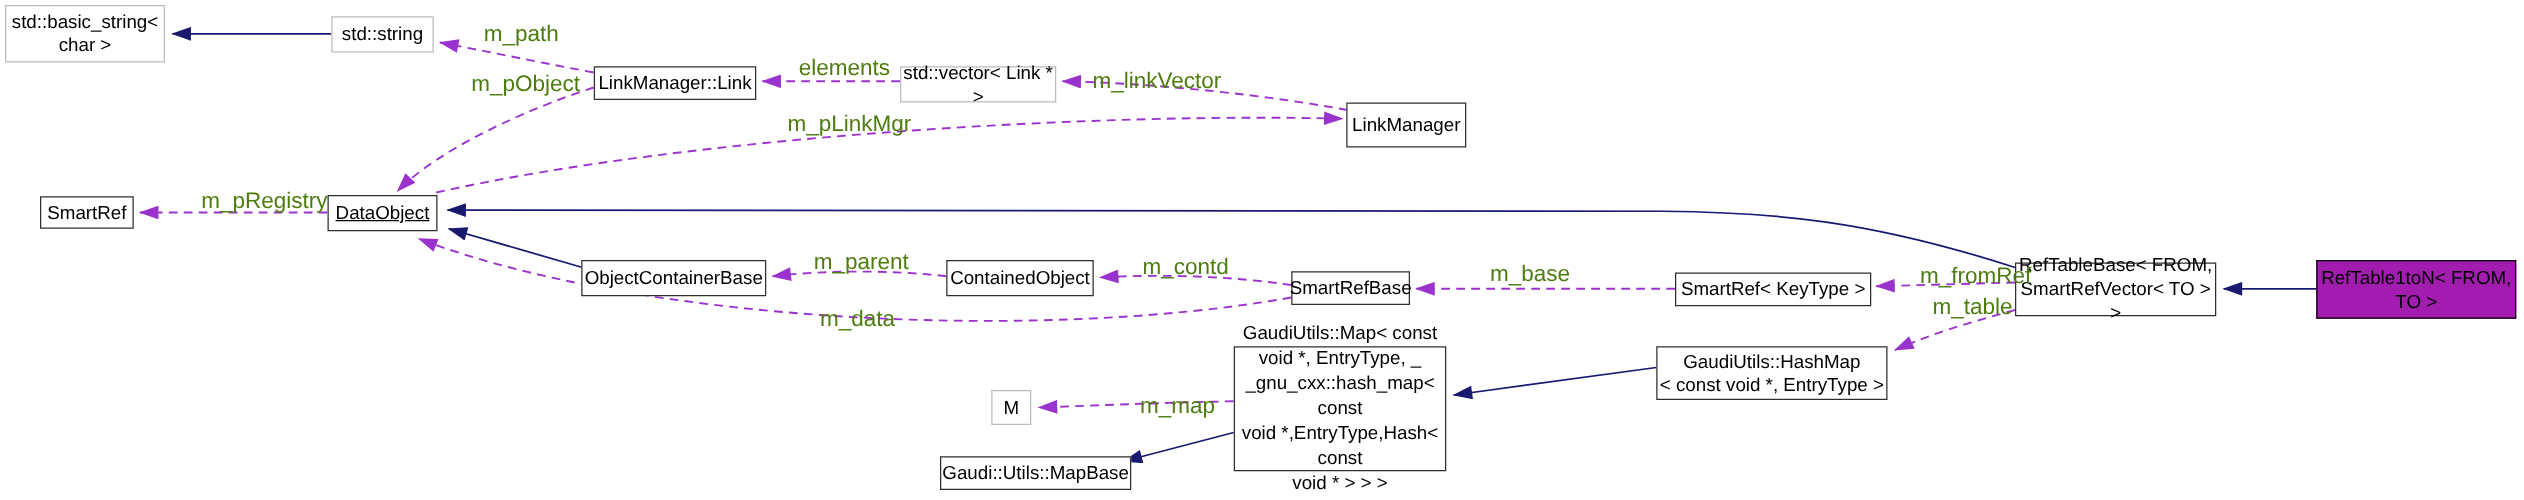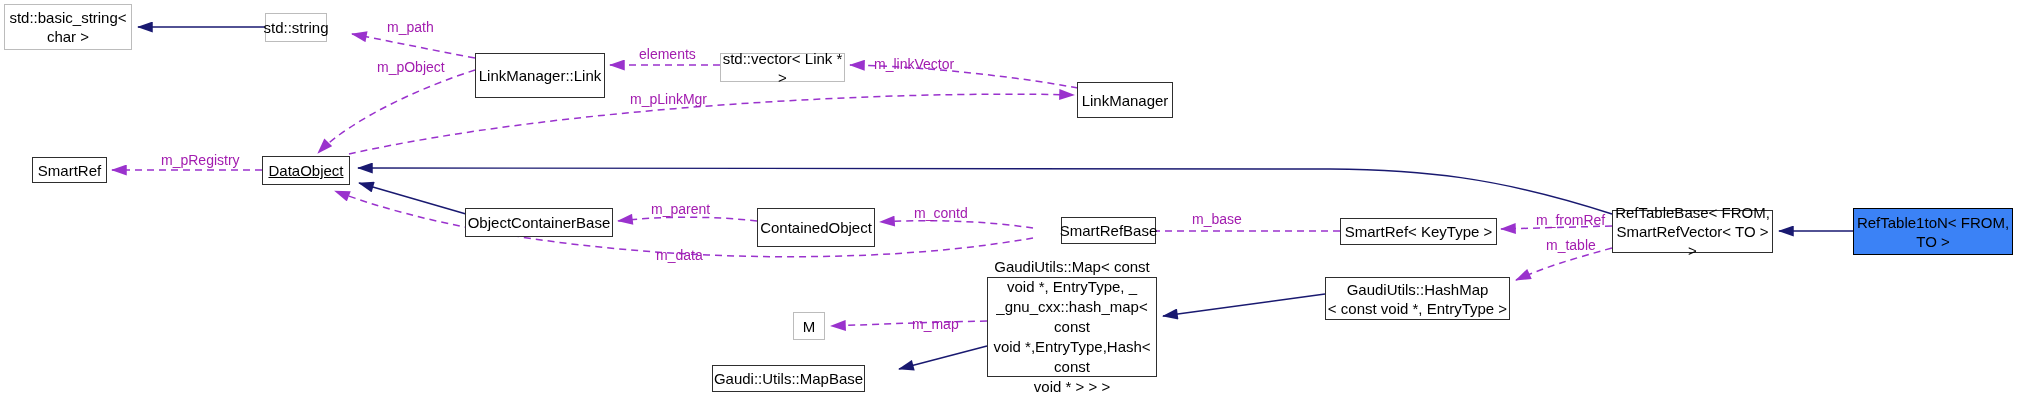--- a/index.html
+++ b/index.html
@@ -17,25 +17,25 @@
     position:absolute;
     background:#ffffff;
     border:1.4px solid #2e2e2e;
     display:flex;align-items:center;justify-content:center;
     text-align:center;
     font-size:15px;line-height:19px;color:#000;
     white-space:pre-line;
     box-sizing:border-box;
   }
   .node.external{border:1.2px solid #bcbcbc;}
-  .node.focus{background:#3b82f6;border:1.8px solid #000;}
+  .node.focus{background:#a21caf;border:1.8px solid #000;}
   .node.multiline5{line-height:20px;}
   .edge-label{
     position:absolute;
-    font-size:14px;color:#a21caf;line-height:15px;
+    font-size:18px;color:#4d7c0f;line-height:15px;
     white-space:nowrap;
   }
 </style>
 </head>
 <body>
 
 <div id="canvas">
 
   <svg id="edges" width="2019" height="400" viewBox="0 0 2019 400">
     <defs>
@@ -62,43 +62,43 @@
     <path class="edge-use" d="M1612,226 L1501,229" marker-end="url(#ah-p)"></path>
     <path class="edge-use" d="M1612,248 C1572,259 1545,267 1516,280" marker-end="url(#ah-p)"></path>
     <path class="edge-inh" d="M1325,294 L1163,316" marker-end="url(#ah-n)"></path>
     <path class="edge-use" d="M987,321 C935,322 885,324 831,326" marker-end="url(#ah-p)"></path>
     <path class="edge-inh" d="M987,346 L899,369" marker-end="url(#ah-n)"></path>
     <path class="edge-inh" d="M1853,231 L1779,231" marker-end="url(#ah-n)"></path>
   </svg>
 
   <div class="node external" style="left:4px;top:4px;width:128px;height:46px;">std::basic_string&lt;
 char &gt;</div>
-  <div class="node external" style="left:265px;top:13px;width:62px;height:29px;">std::string</div>
-  <div class="node" style="left:475px;top:53px;width:130px;height:45px;">LinkManager::Link</div>
+  <div class="node external" style="left:265px;top:13px;width:82px;height:29px;">std::string</div>
+  <div class="node" style="left:475px;top:53px;width:130px;height:27px;">LinkManager::Link</div>
   <div class="node external" style="left:720px;top:53px;width:125px;height:29px;">std::vector&lt; Link * &gt;</div>
   <div class="node" style="left:1077px;top:82px;width:96px;height:36px;">LinkManager</div>
   <div class="node" style="left:32px;top:157px;width:75px;height:26px;">SmartRef</div>
   <div class="node" style="left:262px;top:156px;width:88px;height:29px;text-decoration:underline;">DataObject</div>
   <div class="node" style="left:465px;top:208px;width:148px;height:29px;">ObjectContainerBase</div>
-  <div class="node" style="left:757px;top:208px;width:118px;height:39px;">ContainedObject</div>
-  <div class="node" style="left:1033px;top:217px;width:95px;height:27px;margin-left:28px;">SmartRefBase</div>
+  <div class="node" style="left:757px;top:208px;width:118px;height:29px;">ContainedObject</div>
+  <div class="node" style="left:1033px;top:217px;width:95px;height:27px;">SmartRefBase</div>
   <div class="node" style="left:1340px;top:218px;width:157px;height:27px;">SmartRef&lt; KeyType &gt;</div>
   <div class="node" style="left:1612px;top:210px;width:161px;height:43px;">RefTableBase&lt; FROM,
 SmartRefVector&lt; TO &gt; &gt;</div>
   <div class="node focus" style="left:1853px;top:208px;width:160px;height:47px;">RefTable1toN&lt; FROM,
 TO &gt;</div>
   <div class="node" style="left:1325px;top:277px;width:185px;height:43px;">GaudiUtils::HashMap
 &lt; const void *, EntryType &gt;</div>
   <div class="node multiline5" style="left:987px;top:277px;width:170px;height:100px;">GaudiUtils::Map&lt; const
 void *, EntryType, _
 _gnu_cxx::hash_map&lt; const
 void *,EntryType,Hash&lt; const
 void * &gt; &gt; &gt;</div>
   <div class="node external" style="left:793px;top:312px;width:32px;height:28px;">M</div>
-  <div class="node" style="left:712px;top:365px;width:153px;height:27px;">Gaudi::Utils::MapBase</div>
+  <div class="node" style="left:752px;top:365px;width:153px;height:27px;">Gaudi::Utils::MapBase</div>
 
   <div class="edge-label" style="left:387px;top:20px;">m_path</div>
   <div class="edge-label" style="left:639px;top:47px;">elements</div>
   <div class="edge-label" style="left:874px;top:57px;">m_linkVector</div>
   <div class="edge-label" style="left:377px;top:60px;">m_pObject</div>
   <div class="edge-label" style="left:630px;top:92px;">m_pLinkMgr</div>
   <div class="edge-label" style="left:161px;top:153px;">m_pRegistry</div>
   <div class="edge-label" style="left:651px;top:202px;">m_parent</div>
   <div class="edge-label" style="left:914px;top:206px;">m_contd</div>
   <div class="edge-label" style="left:1192px;top:212px;">m_base</div>

